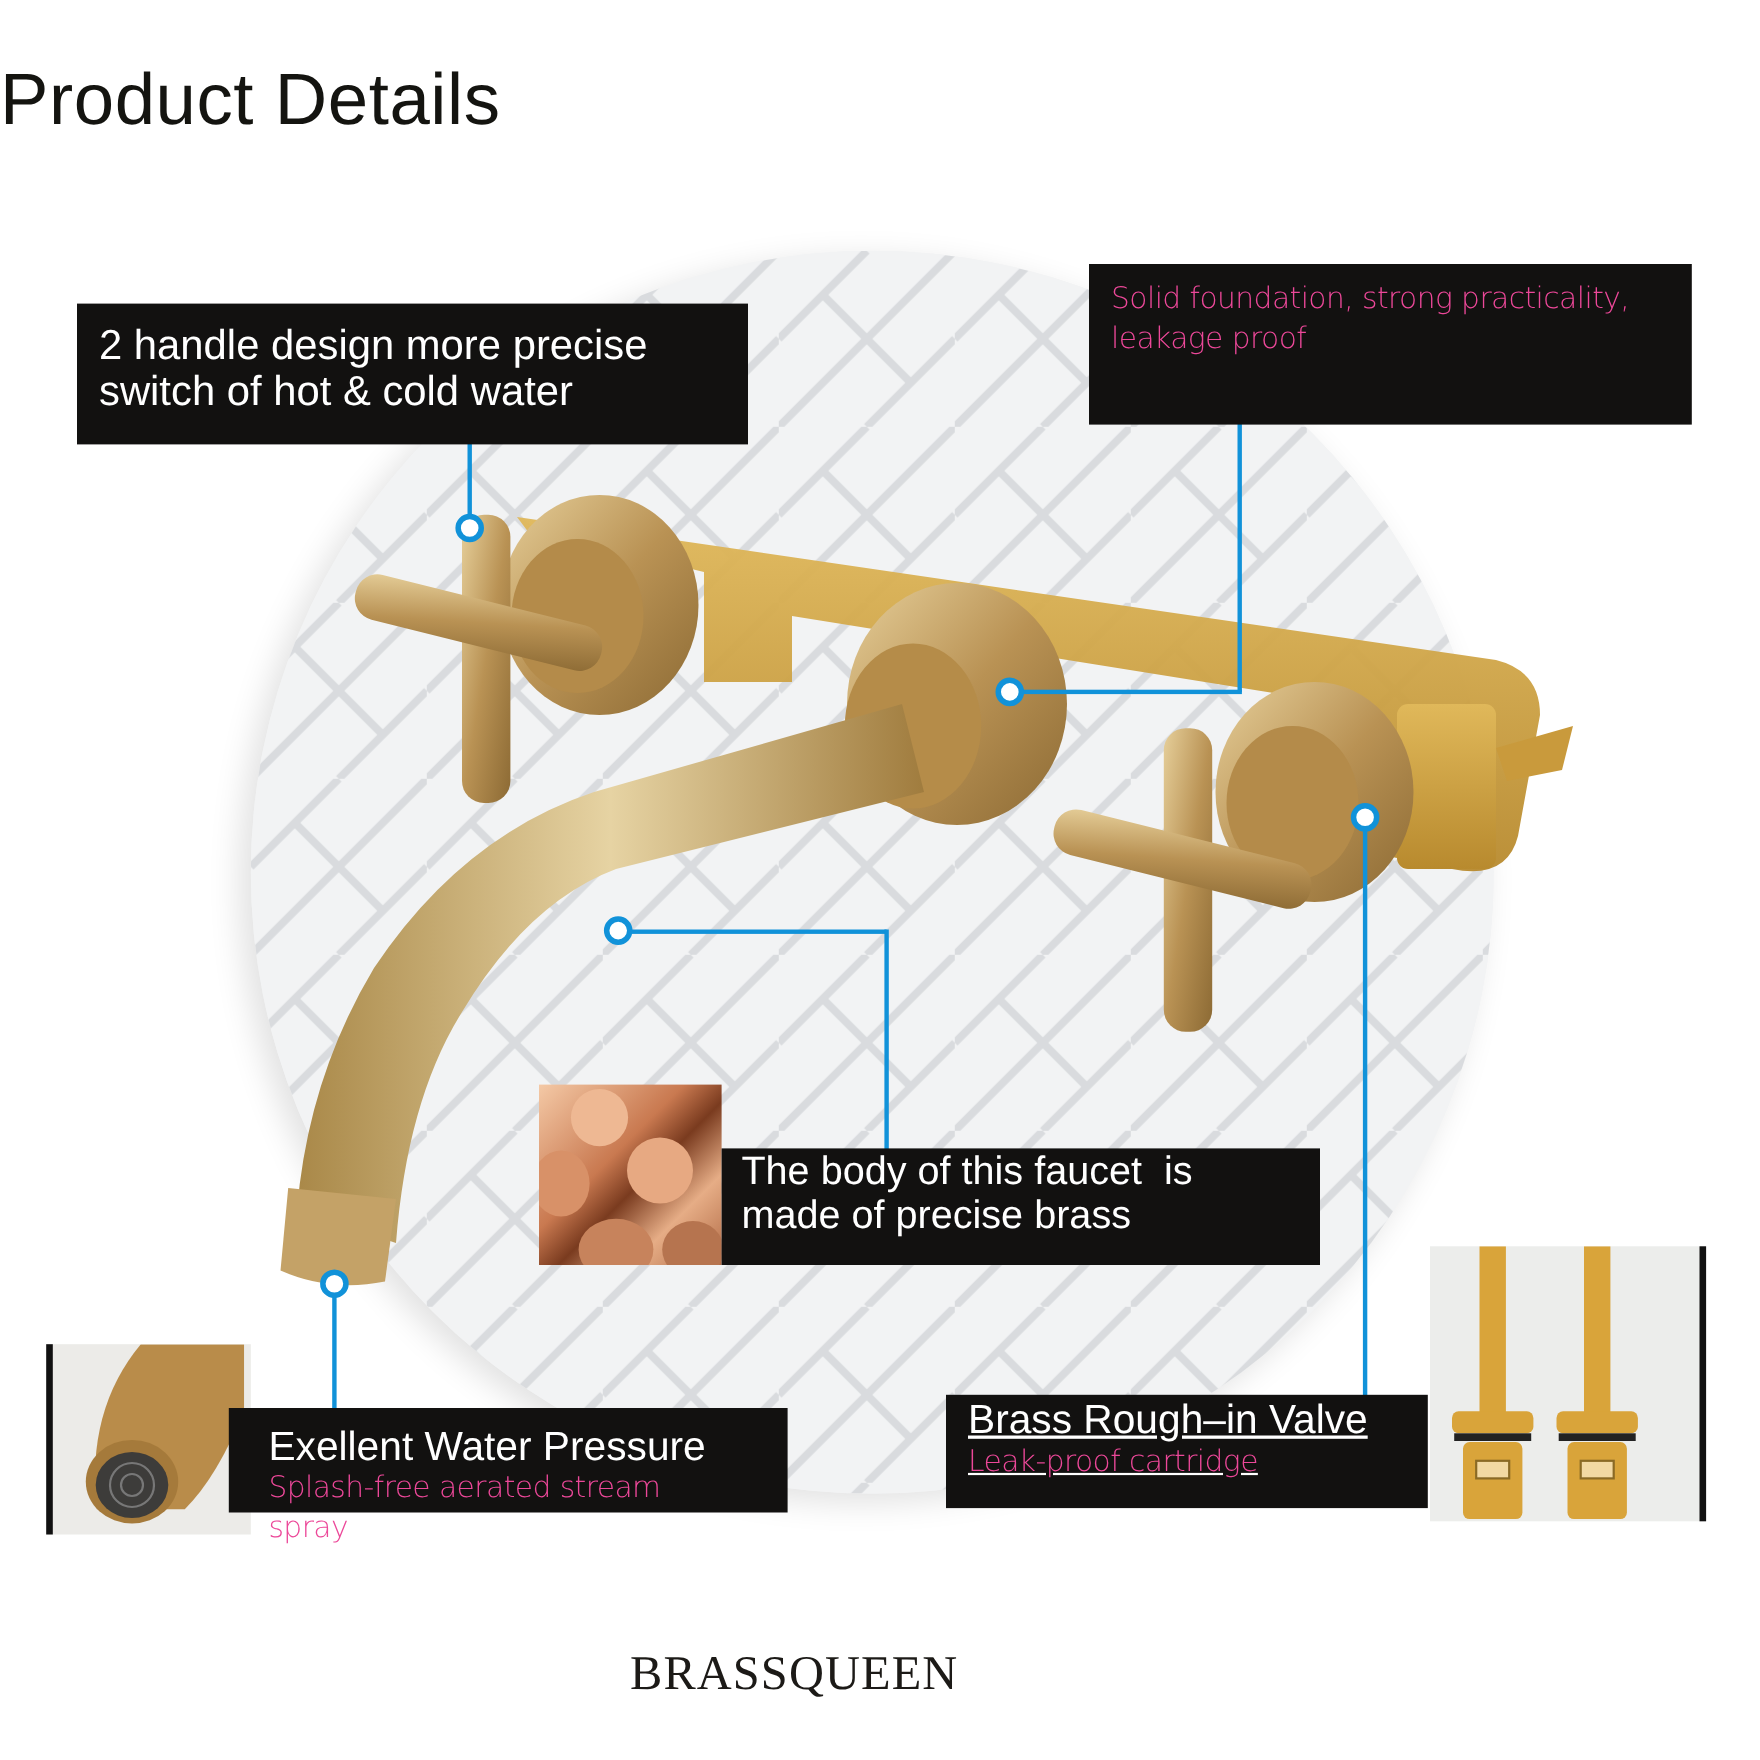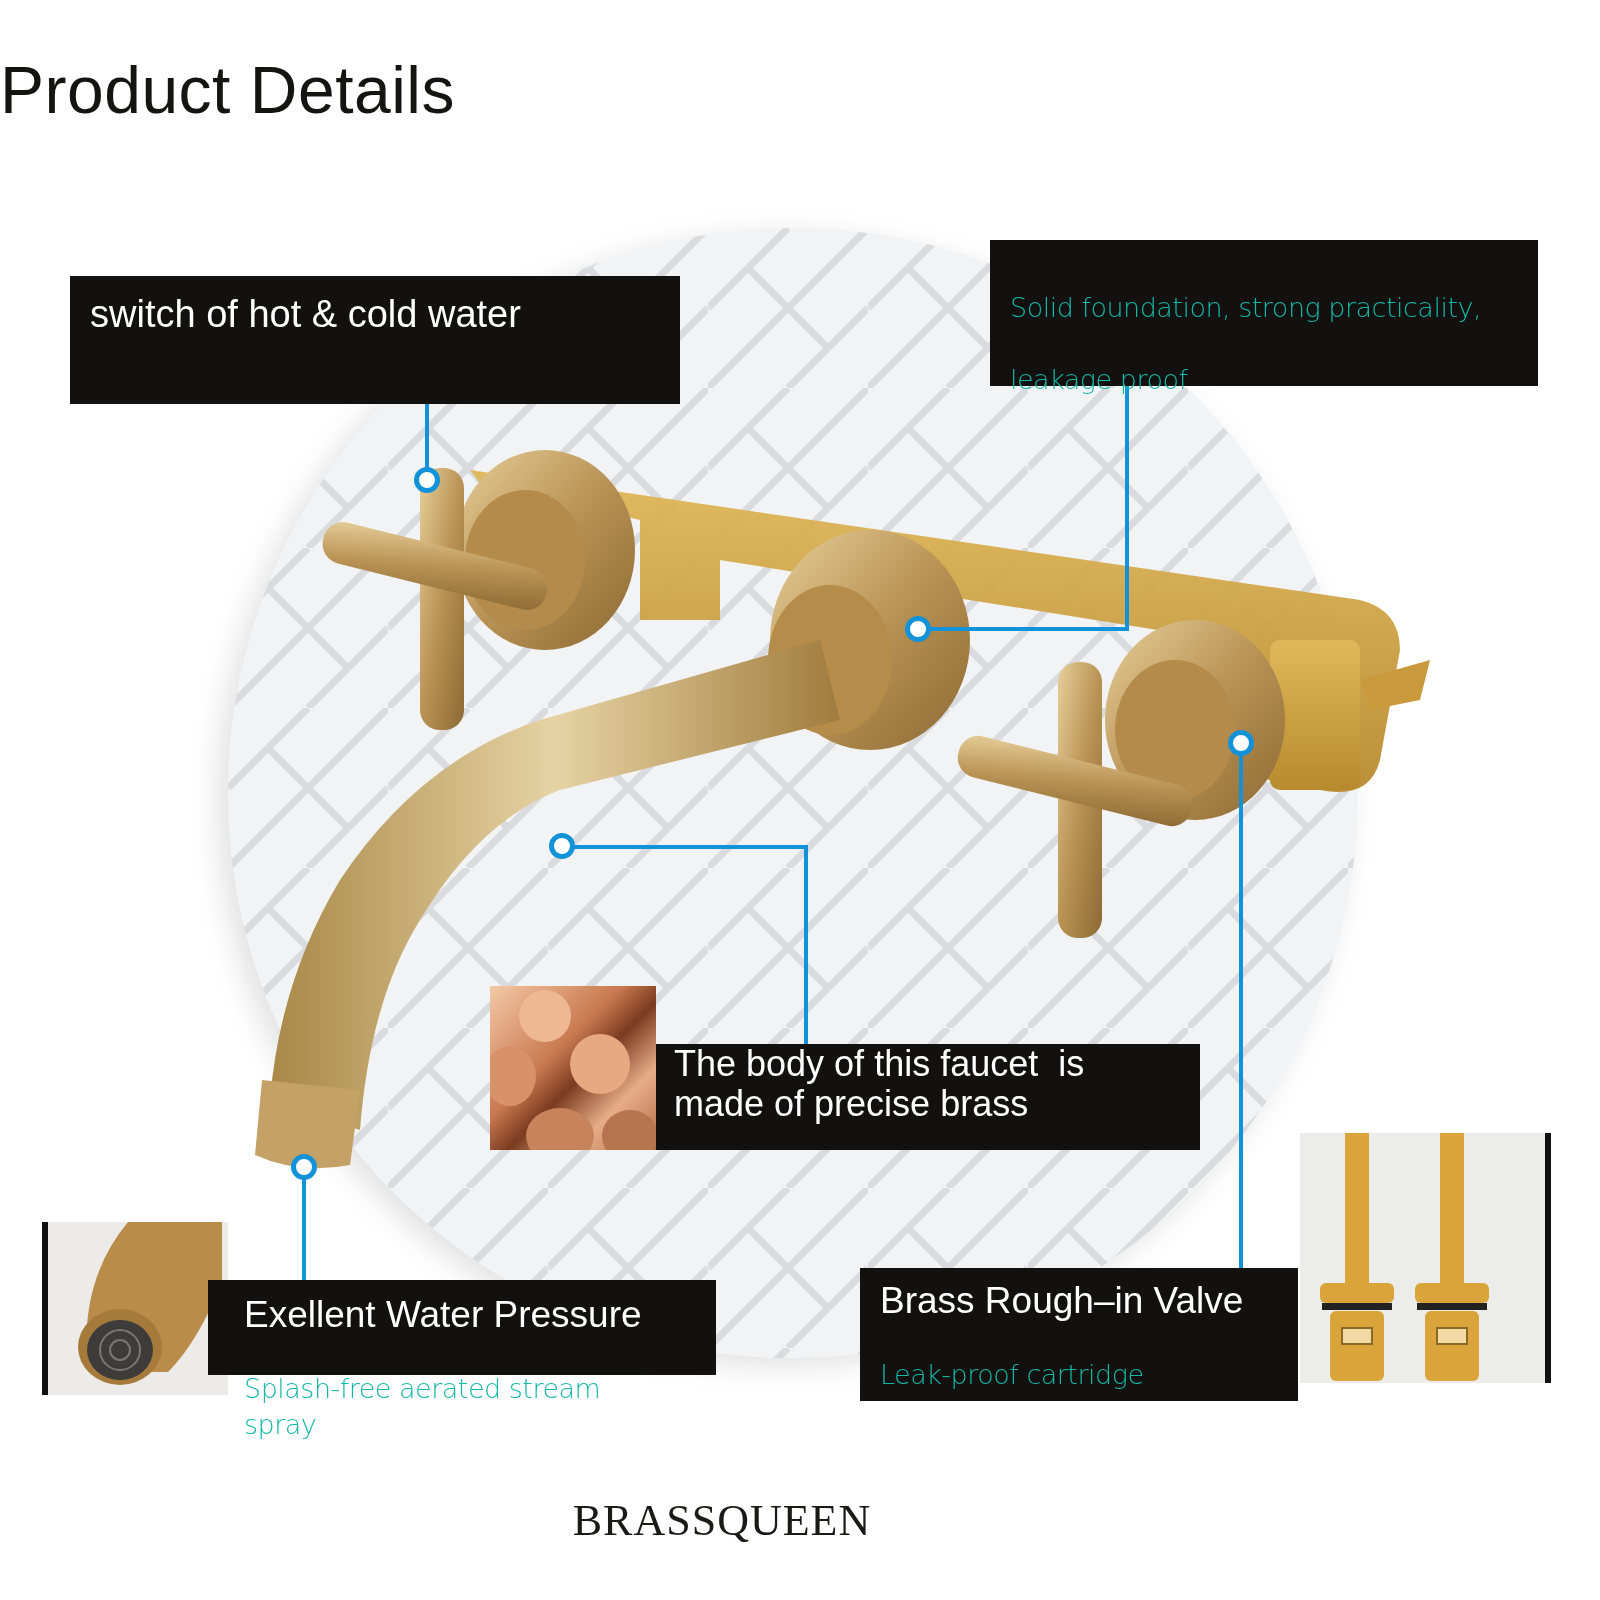--- a/index.html
+++ b/index.html
@@ -3,28 +3,28 @@
 <meta charset="utf-8">
 <style>
   html, body { margin: 0; padding: 0; background: #ffffff; }
   body { width: 1600px; height: 1600px; position: relative; overflow: hidden; font-family: "Liberation Sans", "DejaVu Sans", sans-serif; }
   .title { position: absolute; left: 0; top: 52px; width: 1600px; font-size: 66px; color: #141410; font-family: "Liberation Sans", sans-serif; letter-spacing: 0.5px; }
   .circle-bg { position: absolute; left: 228px; top: 228px; width: 1130px; height: 1130px; border-radius: 50%; overflow: hidden;
     background: #f1f2f3; box-shadow: -10px 8px 30px rgba(0,0,0,0.12); }
   .circle-bg svg { position: absolute; left: 0; top: 0; }
   .callout { position: absolute; background: #121110; color: #ffffff; box-sizing: border-box; }
   .callout .head { font-family: "Liberation Sans", sans-serif; font-size: 37px; line-height: 41px; }
-  .callout .sub { font-family: "DejaVu Sans", sans-serif; font-weight: 300; font-size: 27px; line-height: 36px; color: #14b8a6; letter-spacing: -0.5px; margin-top: 36px; }
+  .callout .sub { font-family: "DejaVu Sans", sans-serif; font-weight: 300; font-size: 27px; line-height: 36px; color: #ec4899; letter-spacing: -0.5px; }
   .c-handle { left: 70px; top: 276px; width: 610px; height: 128px; padding: 17px 20px; }
   .c-handle .head { font-size: 38px; line-height: 42px; }
   .c-seiko { left: 990px; top: 240px; width: 548px; height: 146px; padding: 14px 20px; }
   .c-body { left: 656px; top: 1044px; width: 544px; height: 106px; padding: 0 18px; }
   .c-body .head { font-size: 36px; line-height: 40px; }
   .c-pressure { left: 208px; top: 1280px; width: 508px; height: 95px; padding: 14px 36px; }
-  .c-valve { left: 860px; top: 1268px; width: 438px; height: 133px; padding: 12px 20px; }
+  .c-valve { left: 860px; top: 1268px; width: 438px; height: 103px; padding: 2px 20px; text-decoration: underline; }
   .photo { position: absolute; overflow: hidden; }
   .photo-brass { left: 490px; top: 986px; width: 166px; height: 164px; background: linear-gradient(135deg, #f4c9a6, #c97950 40%, #7a3b1f 55%, #e6ad86 75%, #b16a45); }
   .photo-aerator { left: 42px; top: 1222px; width: 180px; height: 173px; background: #ecebe8; border-left: 6px solid #111; }
   .photo-cartridge { left: 1300px; top: 1133px; width: 245px; height: 250px; background: #ecedeb; border-right: 6px solid #111; }
   .conn { position: absolute; background: #1192d9; }
   .dot { position: absolute; width: 26px; height: 26px; border-radius: 50%; background: #ffffff; border: 5px solid #1192d9; box-sizing: border-box; margin-left: -13px; margin-top: -13px; }
   .brand { position: absolute; left: 0; top: 1495px; width: 1444px; text-align: center; font-family: "Liberation Serif", serif; font-size: 44px; color: #1c1a17; letter-spacing: 1px; }
   .faucet { position: absolute; left: 0; top: 0; }
 </style>
 </head>
@@ -92,20 +92,21 @@
 <div class="conn" style="left:302px; top:1167px; width:4px; height:113px;"></div>
 <div class="conn" style="left:1239px; top:745px; width:4px; height:525px;"></div>
 
 <div class="dot" style="left:427px; top:480px;"></div>
 <div class="dot" style="left:918px; top:629px;"></div>
 <div class="dot" style="left:562px; top:846px;"></div>
 <div class="dot" style="left:304px; top:1167px;"></div>
 <div class="dot" style="left:1241px; top:743px;"></div>
 
 <div class="callout c-handle">
+  <div class="head">2 handle design more precise</div>
   <div class="head">switch of hot &amp; cold water</div>
 </div>
 
 <div class="callout c-seiko">
   <div class="sub">Solid foundation, strong practicality,</div>
   <div class="sub">leakage proof</div>
 </div>
 
 <div class="photo photo-brass">
   <svg width="166" height="164" viewBox="0 0 166 164">

